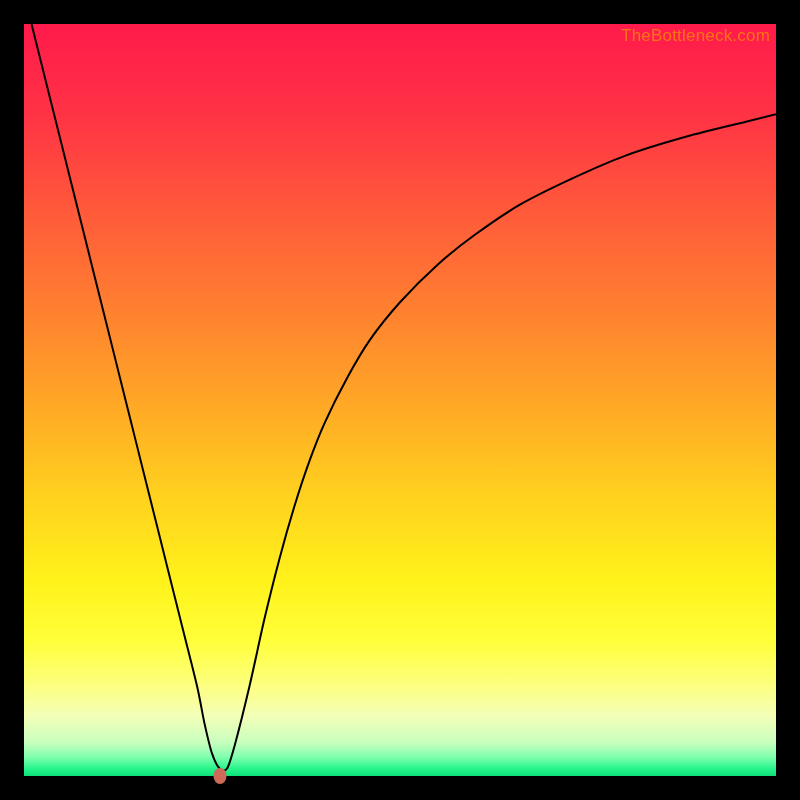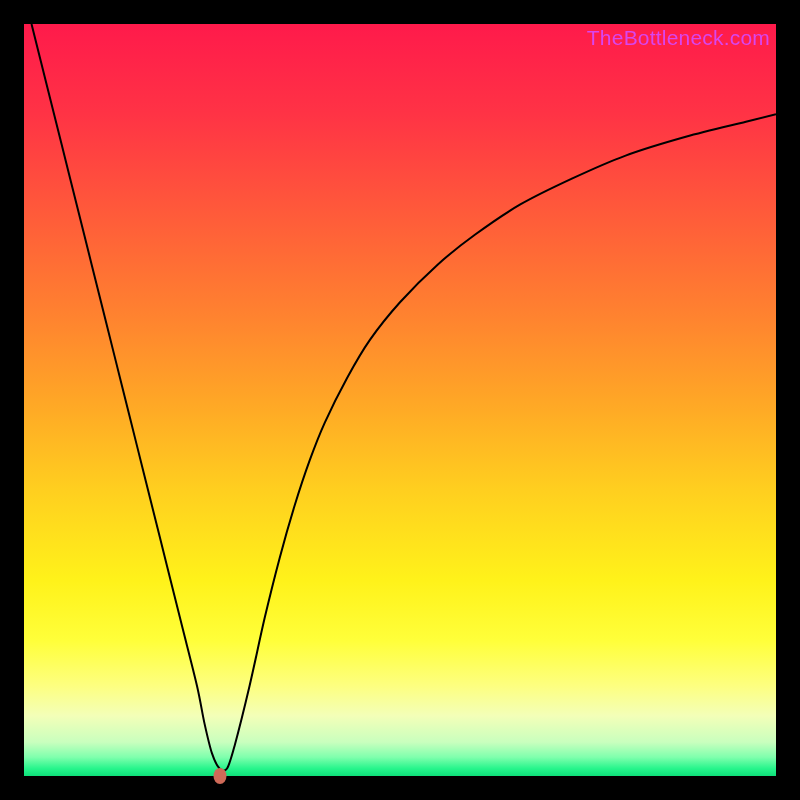--- a/index.html
+++ b/index.html
@@ -23,22 +23,22 @@
     position: absolute;
     left: 0;
     top: 0;
     width: 752px;
     height: 752px;
   }
   .watermark {
     position: absolute;
     top: 2px;
     right: 6px;
-    color: #d946ef;
-    font-size: 21px;
+    color: #f97316;
+    font-size: 17px;
     font-weight: 500;
     letter-spacing: 0.2px;
     user-select: none;
   }
   .marker {
     position: absolute;
     width: 13px;
     height: 16px;
     border-radius: 50% / 50%;
     background: #cf6a58;

